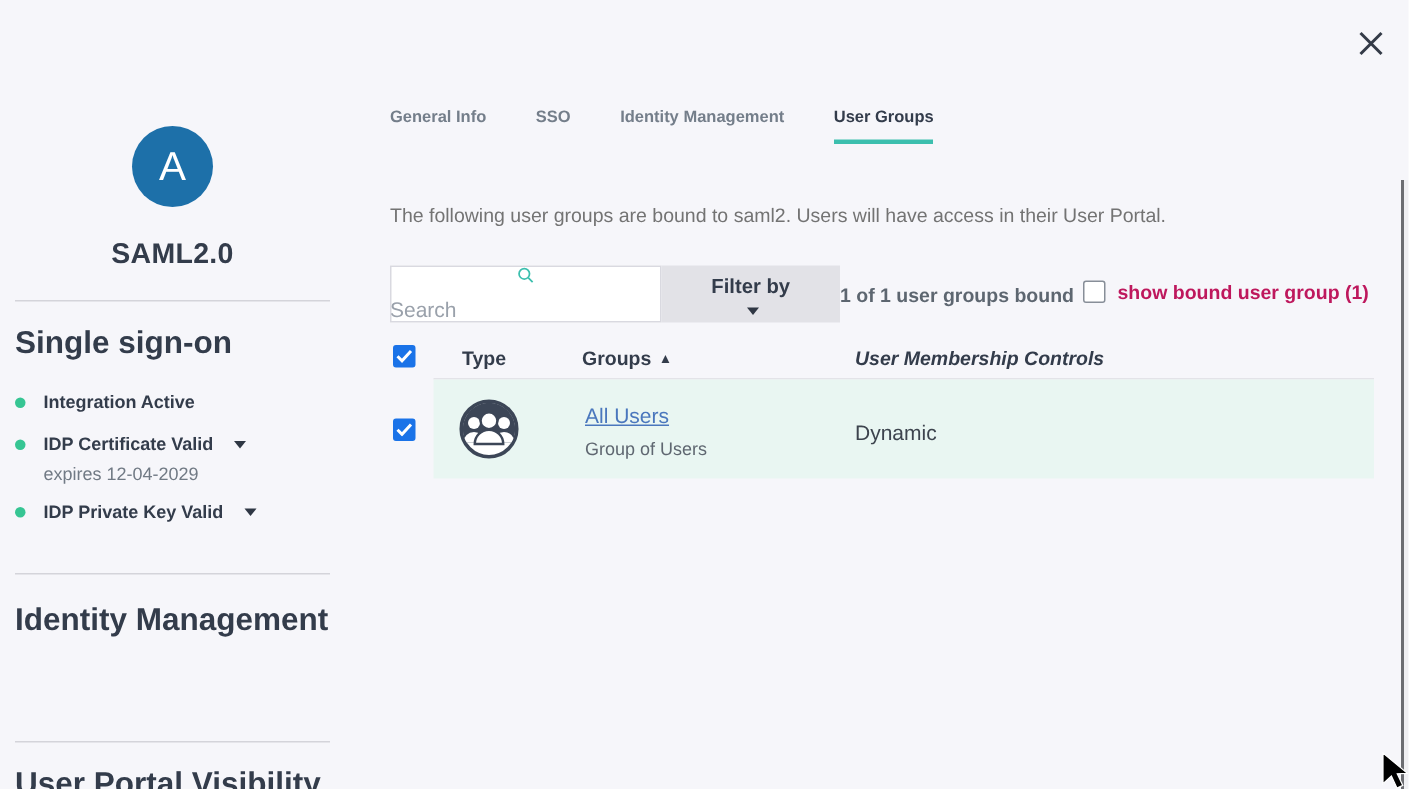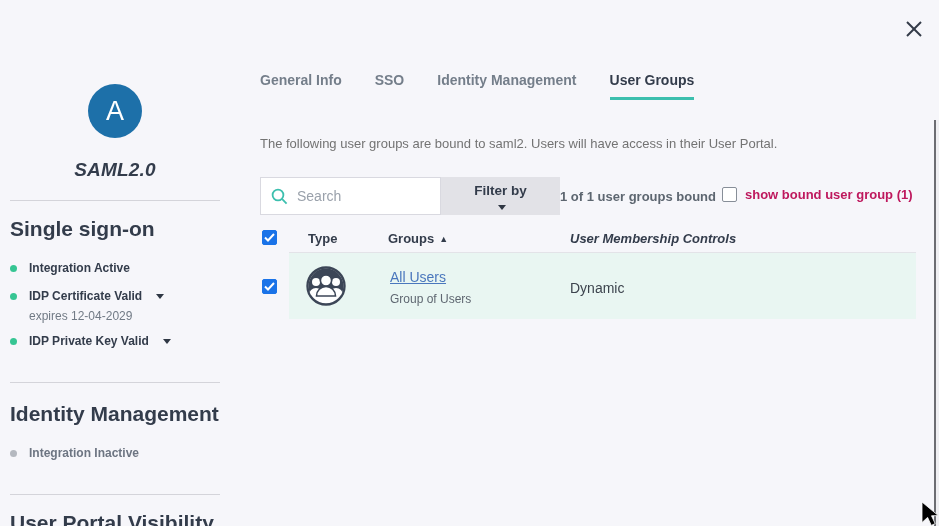--- a/index.html
+++ b/index.html
@@ -13,47 +13,47 @@
 
   
   .close-btn { position:absolute; left:899px; top:14px; width:30px; height:30px;
     display:flex; align-items:center; justify-content:center; cursor:pointer; background:none; border:none; }
 
   
   .avatar { position:absolute; left:88px; top:84px; width:54px; height:54px; border-radius:50%;
     background:var(--avatar-blue,#1d70a9); color:#fff; font-size:27px; font-weight:400;
     display:flex; align-items:center; justify-content:center; }
   .app-name { position:absolute; left:0; top:159px; width:230px; text-align:center;
-    font-size:19px; font-weight:700; letter-spacing:.2px;font-style:italic; }
+    font-size:19px; font-weight:700; letter-spacing:.2px; }
   .divider { position:absolute; left:10px; width:210px; height:1px; background:var(--divider,#d4d4da); }
   .d1 { top:200px; } .d2 { top:382px; } .d3 { top:494px; }
   .side-heading { position:absolute; left:10px; font-size:21px; font-weight:700; }
   .sh-sso { top:217px; } .sh-im { top:402px; } .sh-upv { top:511px; }
   .side-item { position:absolute; left:10px; display:flex; align-items:center; gap:12px;
     font-size:12px; font-weight:700; }
   .si-1 { top:261px; } .si-2 { top:289px; } .si-3 { top:334px; } .si-4 { top:446px; color:#6d7582; }
   .bullet { width:7px; height:7px; border-radius:50%; flex:none; }
   .bullet.active { background:var(--green,#36c593); }
   .bullet.inactive { background:var(--gray-bullet,#b4b8bf); }
   .sub-note { position:absolute; left:29px; top:309px; font-size:12px; color:#717a85; font-weight:400; }
   .caret { width:0; height:0; border-left:4px solid transparent; border-right:4px solid transparent;
     border-top:5px solid #2f3744; display:inline-block; margin-left:2px; cursor:pointer; }
 
   
   .tabs { position:absolute; left:260px; top:72px; display:flex; gap:33px; }
-  .tab { font-size:14px; font-weight:700; color:#747e8a; padding-bottom:9px; cursor:pointer;
+  .tab { font-size:11px; font-weight:700; color:#747e8a; padding-bottom:9px; cursor:pointer;
     border-bottom:3px solid transparent;text-align:center; }
   .tab.active { color:var(--navy,#333c4b); border-bottom-color:var(--teal,#3cbfae); }
 
   
   .description { position:absolute; left:260px; top:136px; font-size:13px; color:#737373; }
 
   
   .search-box { position:absolute; left:260px; top:177px; width:181px; height:38px; background:#fff;
-    border:1px solid #d9d9e0; display:flex; align-items:center; padding:0 10px; gap:9px; }
+    border:1px solid #d9d9e0; display:flex; align-items:center; padding:0 10px; gap:9px;flex-direction:column; }
   .search-input { border:none; outline:none; flex:1; min-width:0; font-size:14px; color:#333c4b;
     font-family:"Liberation Sans",sans-serif; background:transparent; }
   .search-input::placeholder { color:#9aa1ab; }
   .filter-btn { position:absolute; left:441px; top:177px; width:119px; height:38px;
     background:var(--filter-bg,#e2e2e7); border:none; font-family:"Liberation Sans",sans-serif;
     font-size:13.5px; font-weight:700; color:#333c4b; cursor:pointer;
     display:flex; align-items:center; justify-content:center; gap:7px;flex-direction:column; }
   .bound-count { position:absolute; left:560px; top:189px; font-size:13px; font-weight:700; color:#5d6670; }
   .show-bound { position:absolute; left:722px; top:187px; display:flex; align-items:center; gap:8px;
     font-size:13px; font-weight:700; color:#be185d; cursor:pointer; }
@@ -119,24 +119,20 @@
   <div class="sub-note">expires 12-04-2029</div>
   <div class="side-item si-3">
     <span class="bullet active"></span>
     <span>IDP Private Key Valid</span>
     <span class="caret"></span>
   </div>
 
   <div class="divider d2"></div>
 
   <div class="side-heading sh-im">Identity Management</div>
-  <div class="side-item si-4">
-    <span class="bullet inactive"></span>
-    <span>Integration Inactive</span>
-  </div>
 
   <div class="divider d3"></div>
 
   <div class="side-heading sh-upv">User Portal Visibility</div>
 
   <div class="tabs">
     <div class="tab">General Info</div>
     <div class="tab">SSO</div>
     <div class="tab">Identity Management</div>
     <div class="tab active">User Groups</div>

